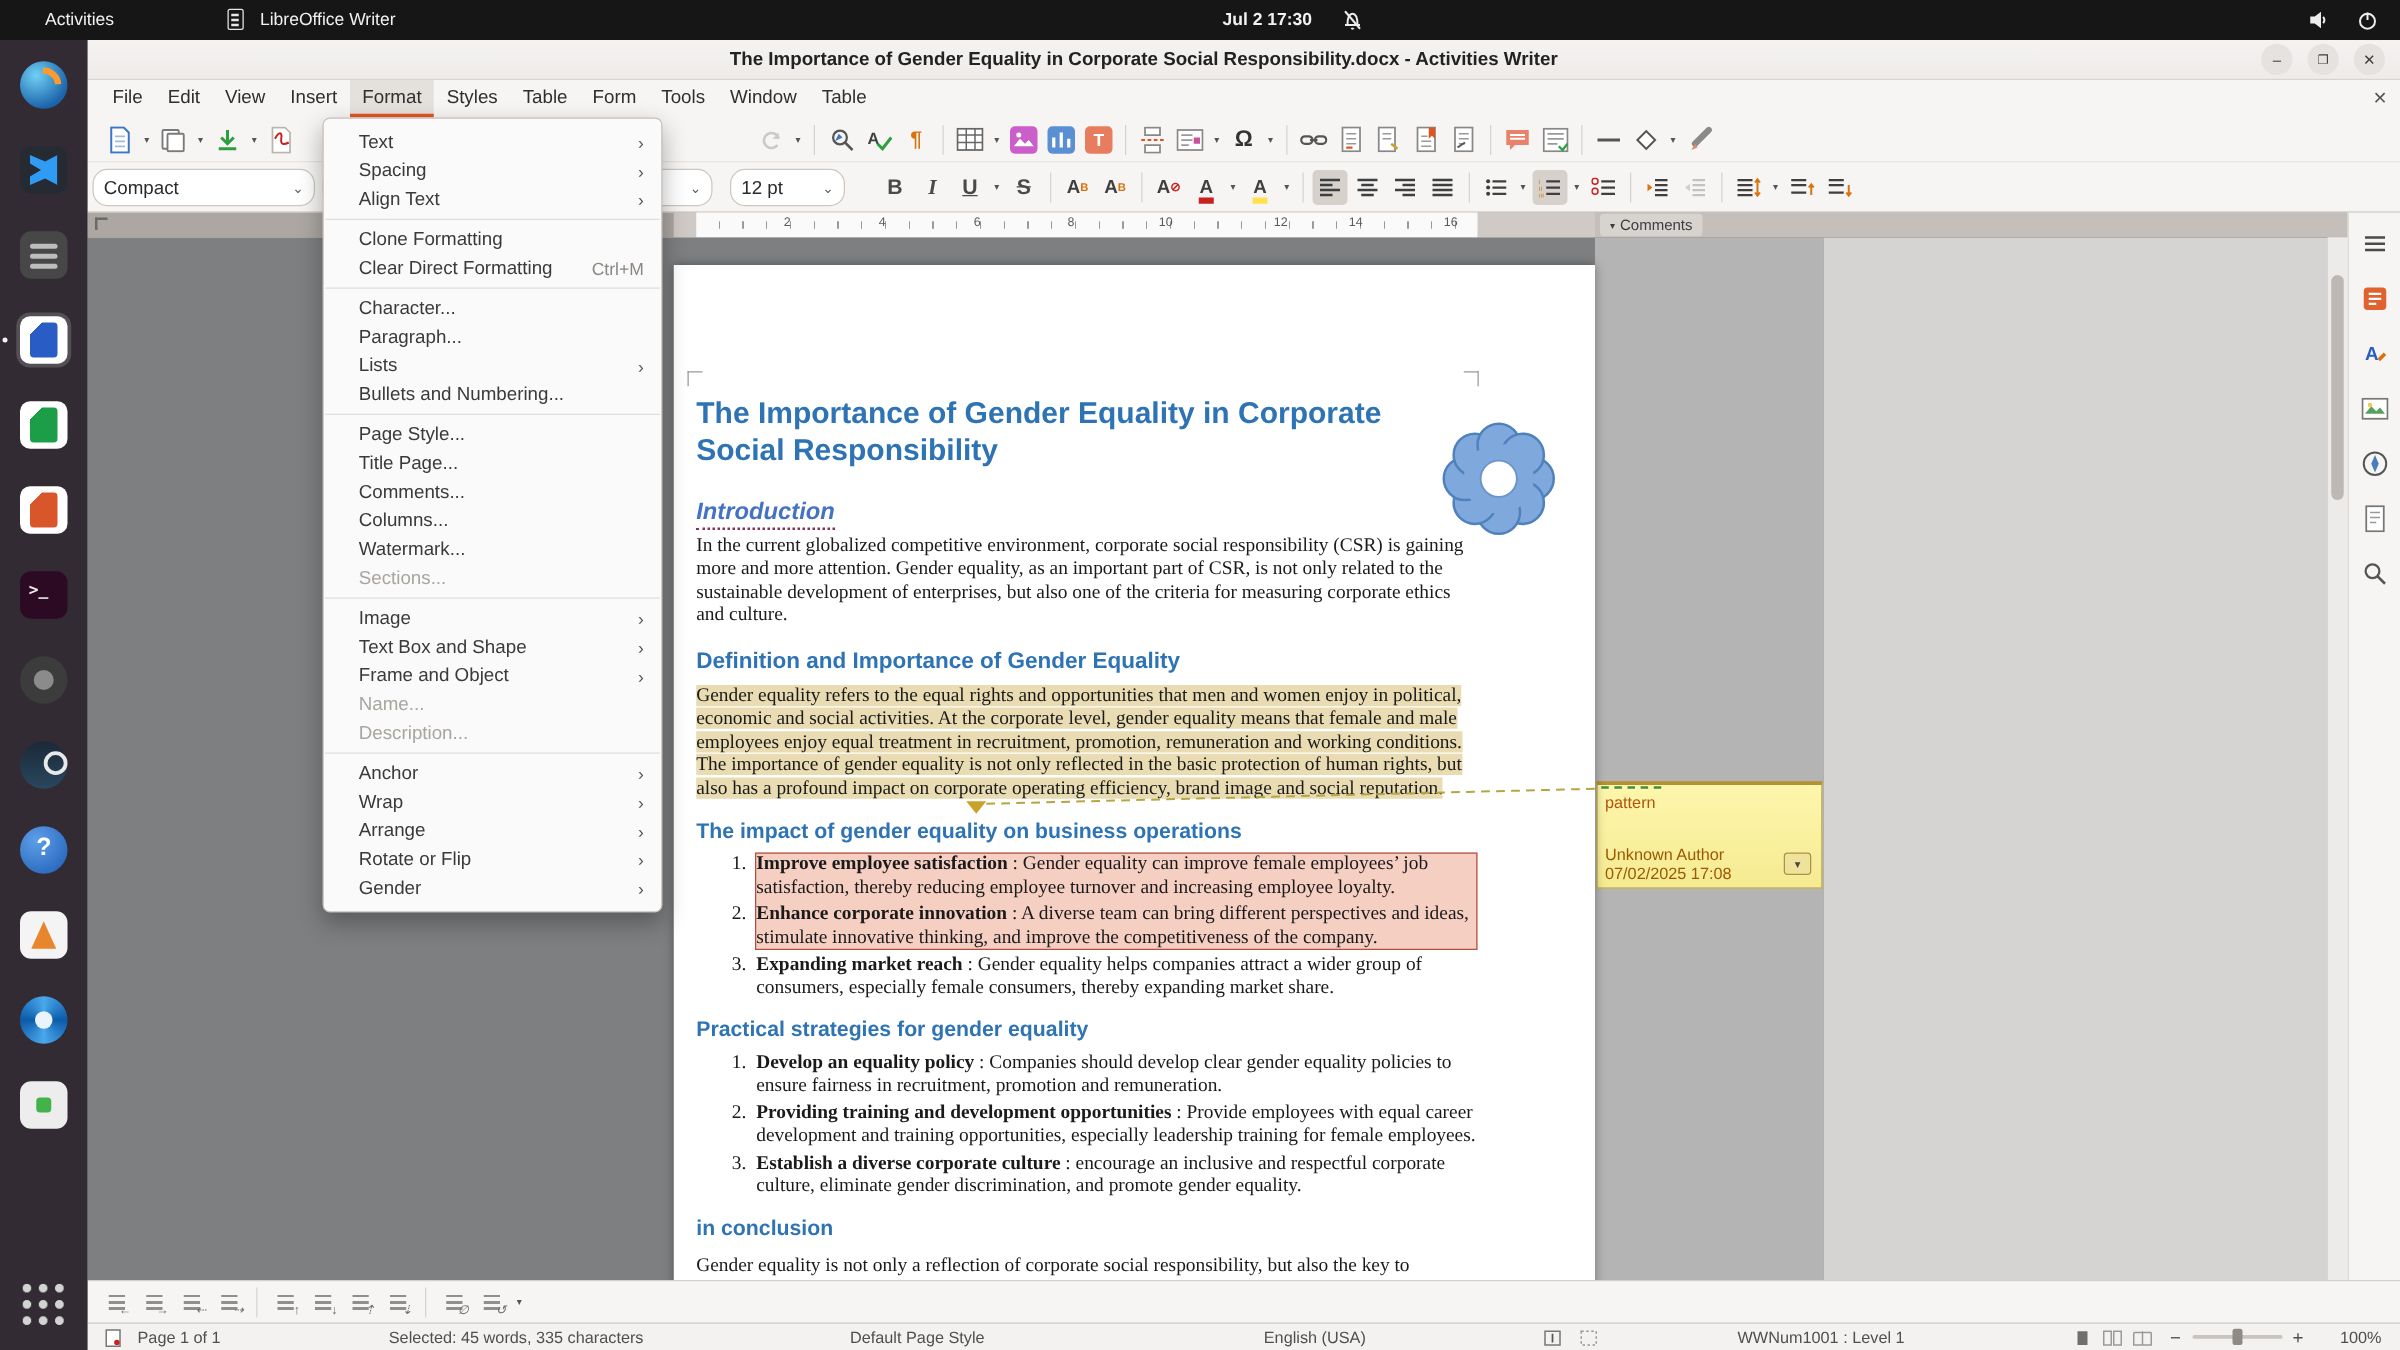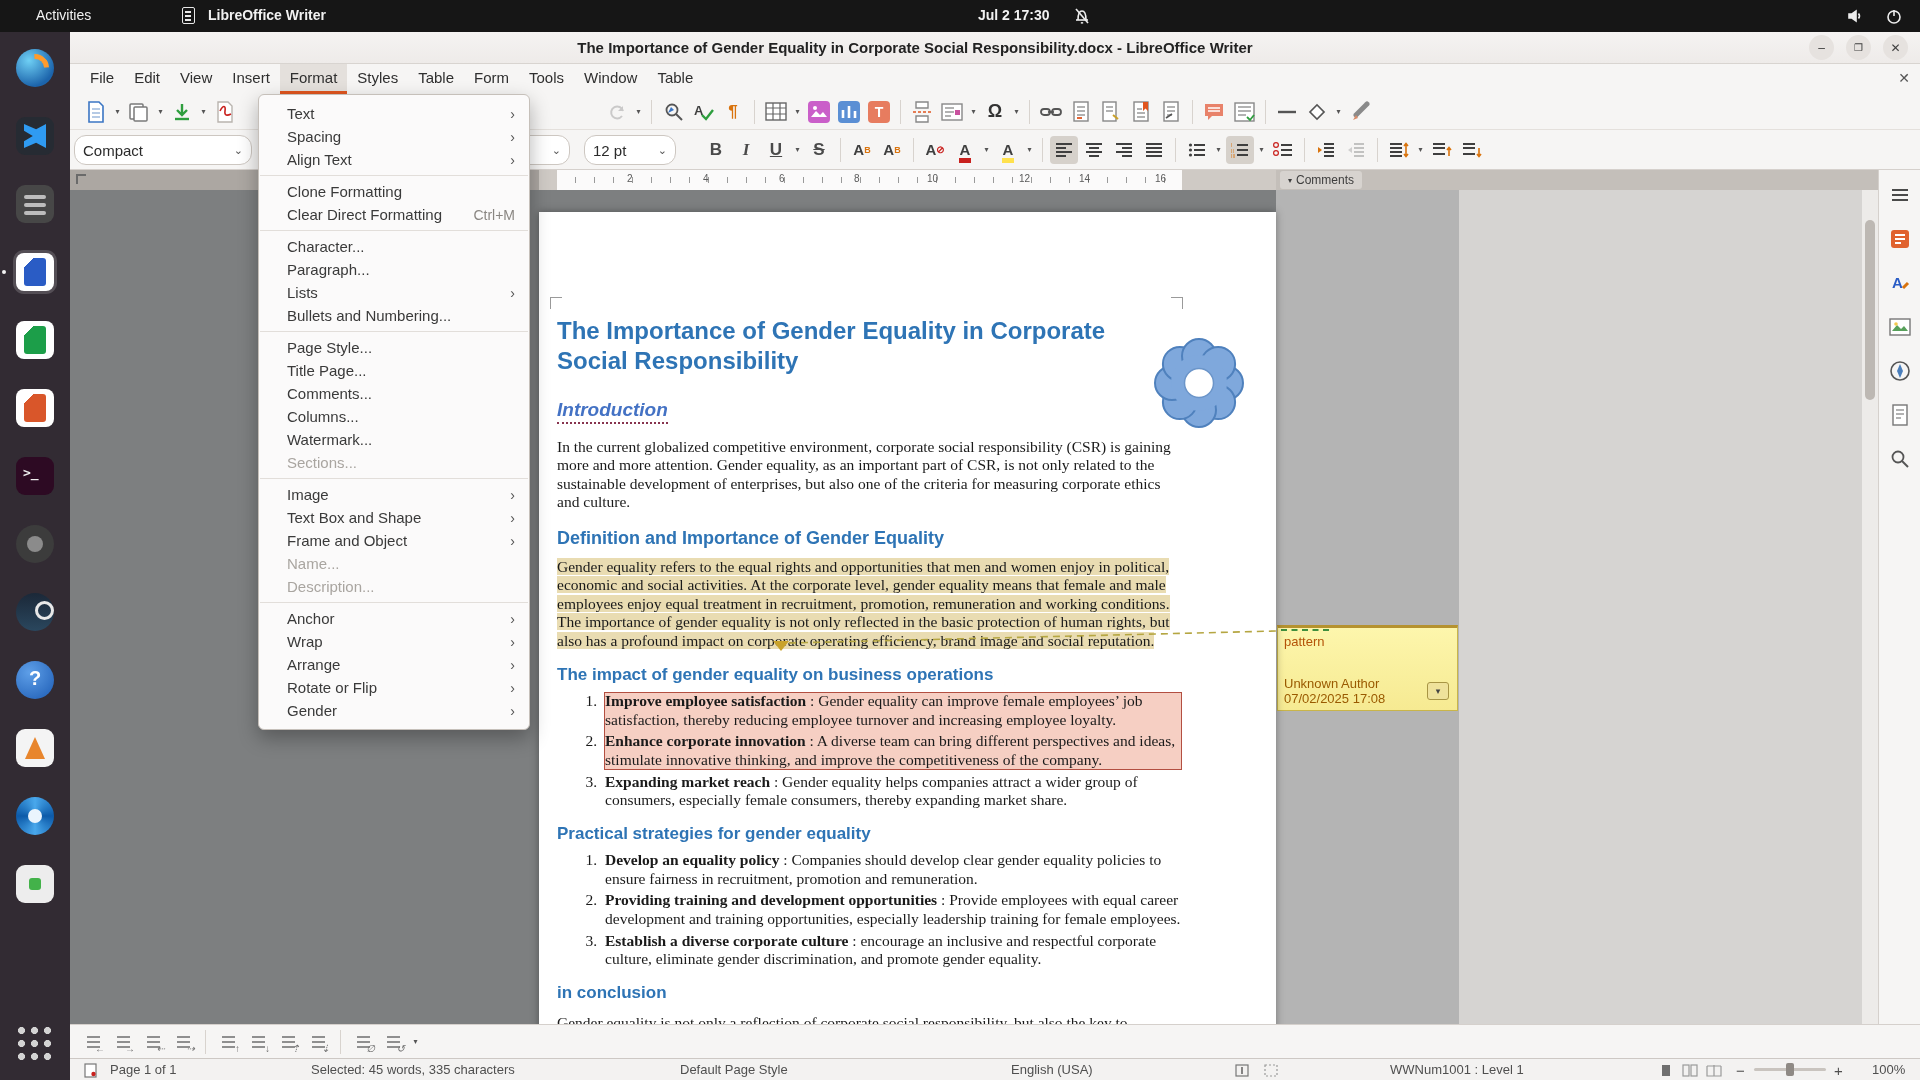--- a/index.html
+++ b/index.html
@@ -2,21 +2,21 @@
 <html><head>
 <meta charset="utf-8">
 <style>
   *{margin:0;padding:0;box-sizing:border-box}
   html,body{background:#000;font-family:"Liberation Sans",sans-serif}
   #screen{position:relative;width:1920px;height:1080px;overflow:hidden;background:#7d7f80}
 
   
   .topbar{position:absolute;left:0;top:0;width:1920px;height:32px;background:#161616;color:#f1f1f1;font-size:14px;z-index:60}
   .topbar .activities{position:absolute;left:36px;top:7px}
-  .topbar .appname{position:absolute;left:208px;top:7px;font-weight:bold}
+  .topbar .appname{position:absolute;left:208px;top:7px;font-weight:normal}
   .topbar .app-ic{position:absolute;left:182px;top:7px;width:13px;height:17px;border:1.5px solid #e8e8e8;border-radius:2px}
   .topbar .app-ic::after{content:"";position:absolute;left:2px;top:3px;width:6px;height:1.5px;background:#e8e8e8;box-shadow:0 4px 0 #e8e8e8,0 8px 0 #e8e8e8}
   .topbar .clock{position:absolute;left:978px;top:7px;font-weight:bold}
   .tb-ico{position:absolute;top:6px;width:20px;height:20px;stroke:#ededed;fill:none;stroke-width:1.6}
 
   
   .dock{position:absolute;left:0;top:32px;width:70px;height:1048px;background:#322b33;z-index:55}
   .dock-item{position:absolute;left:13px;width:44px;height:44px;display:flex;align-items:center;justify-content:center;border-radius:11px}
   .dock-item.active{background:rgba(255,255,255,.17)}
   .dock-item.active::before{content:"";position:absolute;left:-11px;width:4px;height:4px;border-radius:2px;background:#f3f3f3}
@@ -86,21 +86,21 @@
   .comments-btn{position:absolute;left:1210px;top:1px;height:18px;padding:0 8px;font-size:12px;color:#3d3d3d;display:flex;align-items:center;gap:4px;background:#d7d3cf;border-radius:3px}
   .tabsel{position:absolute;left:6px;top:4px;width:10px;height:10px;border-left:2px solid #6a6a6a;border-top:2px solid #6a6a6a}
 
   
   .docarea{position:absolute;left:0;top:158px;width:1792px;height:866px;background:#7d7f80;overflow:hidden}
   .page{position:absolute;left:469px;top:22px;width:737px;height:844px;background:#fff;box-shadow:0 0 8px rgba(0,0,0,.35);overflow:hidden}
   .cmark{position:absolute;width:12px;height:12px;border-color:#9a9a9a;border-style:solid;border-width:0}
   .page-content{position:absolute;left:18px;top:86px;width:625px;font:15.5px/18.6px "Liberation Serif",serif;color:#1a1a1a}
   .doc-title{margin-top:18px;font-family:"Liberation Sans",sans-serif;font-size:24px;line-height:30px;font-weight:bold;color:#2e74b5}
   .doc-intro{margin-top:25px;display:inline-block;font-family:"Liberation Sans",sans-serif;font-size:19px;font-style:italic;font-weight:bold;color:#4472c4;border-bottom:2px dotted #87334e;padding-bottom:2px}
-  .doc-p{margin-top:14px}
+  .doc-p{margin-top:4px}
   .doc-h2{margin-top:17px;font-family:"Liberation Sans",sans-serif;font-size:18px;font-weight:bold;color:#2e74b5}
   .doc-h3{margin-top:15px;font-family:"Liberation Sans",sans-serif;font-size:17px;font-weight:bold;color:#2e74b5}
   .sel{background:#e9dcb2}
   .dlist{margin-top:8px}
   .ditem{display:flex;position:relative;z-index:1;margin-top:3px}
   .dnum{width:40px;text-align:right;flex:none}
   .dbody{margin-left:8px;flex:1}
   .pinkwrap{position:relative}
   .pinkbg{position:absolute;left:47px;top:0;right:0;bottom:0;background:#f6cfc3;border:1px solid #b34f41;z-index:0}
   .flower{position:absolute;left:613px;top:124px;width:94px;height:94px}
@@ -207,21 +207,21 @@
         <span class="di di-store"></span>
       </div>
     <div class="dock-item" style="top:990px">
         <span class="di di-grid"></span>
       </div>
   </div>
 
   <div class="window">
 
     <div class="titlebar">
-      <span class="wtitle">The Importance of Gender Equality in Corporate Social Responsibility.docx - LibreOffice Writer</span>
+      <span class="wtitle">The Importance of Gender Equality in Corporate Social Responsibility.docx - Activities Writer</span>
       <span class="winbtn" style="right:86px">–</span>
       <span class="winbtn" style="right:49px;font-size:10px">❐</span>
       <span class="winbtn" style="right:12px">✕</span>
     </div>
 
     <div class="menubar">
       <span class="menu-item">File</span>
       <span class="menu-item">Edit</span>
       <span class="menu-item">View</span>
       <span class="menu-item">Insert</span>

